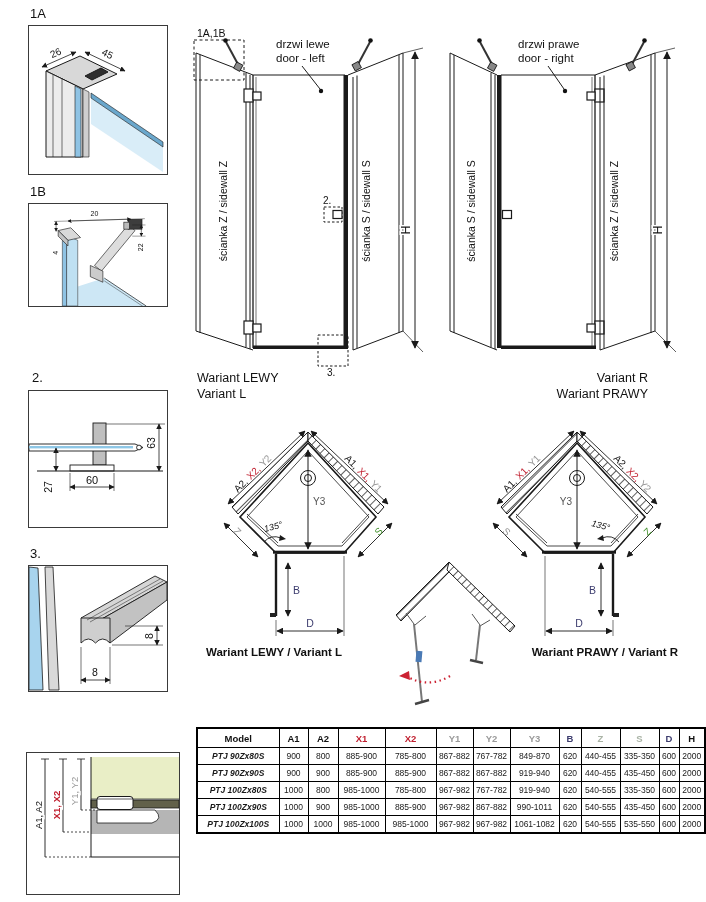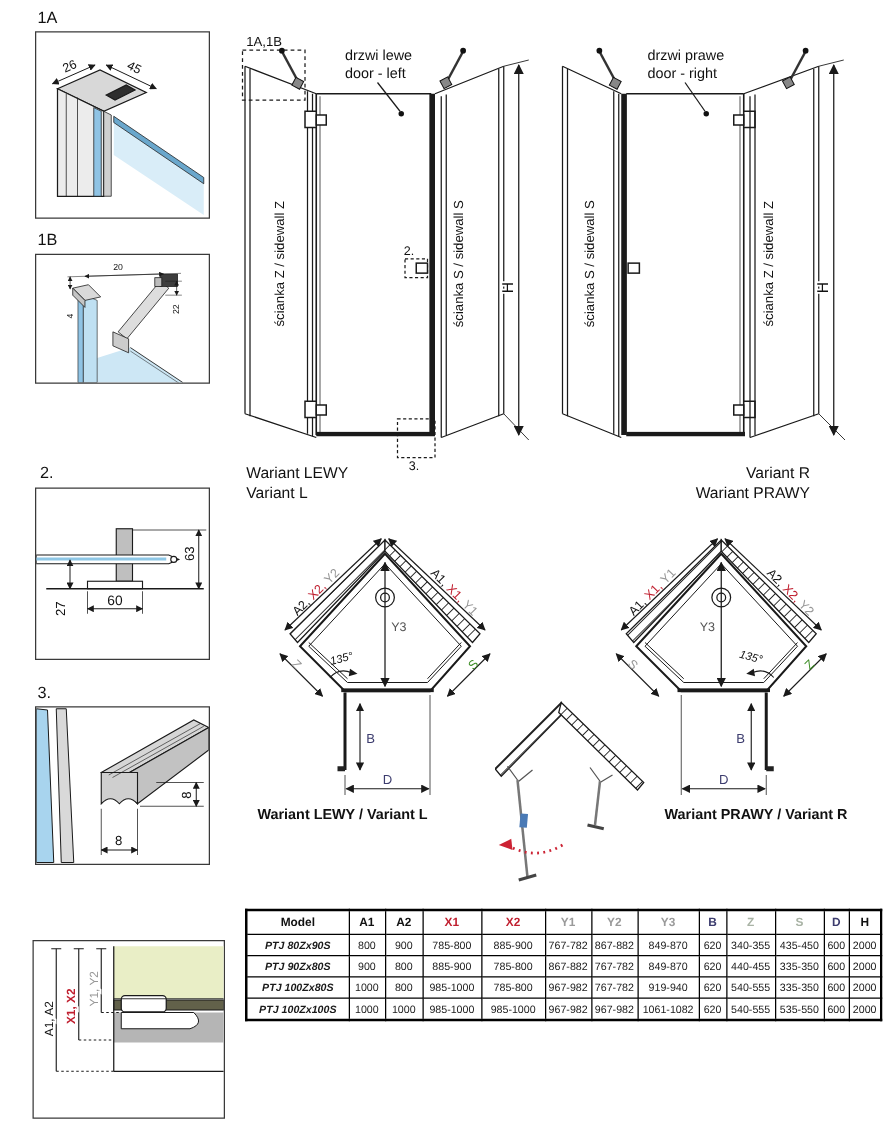--- a/index.html
+++ b/index.html
@@ -526,61 +526,76 @@
         <th style="color: rgb(154, 154, 154);">Y3</th>
         <th style="color: rgb(60, 60, 110);">B</th>
         <th style="color: rgb(169, 179, 165);">Z</th>
         <th style="color: rgb(169, 179, 165);">S</th>
         <th style="color: rgb(60, 60, 110);">D</th>
         <th style="color: rgb(17, 17, 17);">H</th>
       </tr>
     </thead>
   <tbody>
       <tr>
-        <td class="model">PTJ 80Zx90S</td>
-        <td>800</td>
-        <td>900</td>
-        <td>785-800</td>
-        <td>885-900</td>
-        <td>767-782</td>
-        <td>867-882</td>
-        <td>849-870</td>
-        <td>620</td>
-        <td>340-355</td>
-        <td>435-450</td>
-        <td>600</td>
-        <td>2000</td>
-      </tr>
-      <tr>
         <td class="model">PTJ 90Zx80S</td>
         <td>900</td>
         <td>800</td>
         <td>885-900</td>
         <td>785-800</td>
         <td>867-882</td>
         <td>767-782</td>
         <td>849-870</td>
         <td>620</td>
         <td>440-455</td>
         <td>335-350</td>
         <td>600</td>
         <td>2000</td>
       </tr>
       <tr>
+        <td class="model">PTJ 90Zx90S</td>
+        <td>900</td>
+        <td>900</td>
+        <td>885-900</td>
+        <td>885-900</td>
+        <td>867-882</td>
+        <td>867-882</td>
+        <td>919-940</td>
+        <td>620</td>
+        <td>440-455</td>
+        <td>435-450</td>
+        <td>600</td>
+        <td>2000</td>
+      </tr>
+      <tr>
         <td class="model">PTJ 100Zx80S</td>
         <td>1000</td>
         <td>800</td>
         <td>985-1000</td>
         <td>785-800</td>
         <td>967-982</td>
         <td>767-782</td>
         <td>919-940</td>
         <td>620</td>
         <td>540-555</td>
         <td>335-350</td>
+        <td>600</td>
+        <td>2000</td>
+      </tr>
+      <tr>
+        <td class="model">PTJ 100Zx90S</td>
+        <td>1000</td>
+        <td>900</td>
+        <td>985-1000</td>
+        <td>885-900</td>
+        <td>967-982</td>
+        <td>867-882</td>
+        <td>990-1011</td>
+        <td>620</td>
+        <td>540-555</td>
+        <td>435-450</td>
         <td>600</td>
         <td>2000</td>
       </tr>
       <tr>
         <td class="model">PTJ 100Zx100S</td>
         <td>1000</td>
         <td>1000</td>
         <td>985-1000</td>
         <td>985-1000</td>
         <td>967-982</td>

